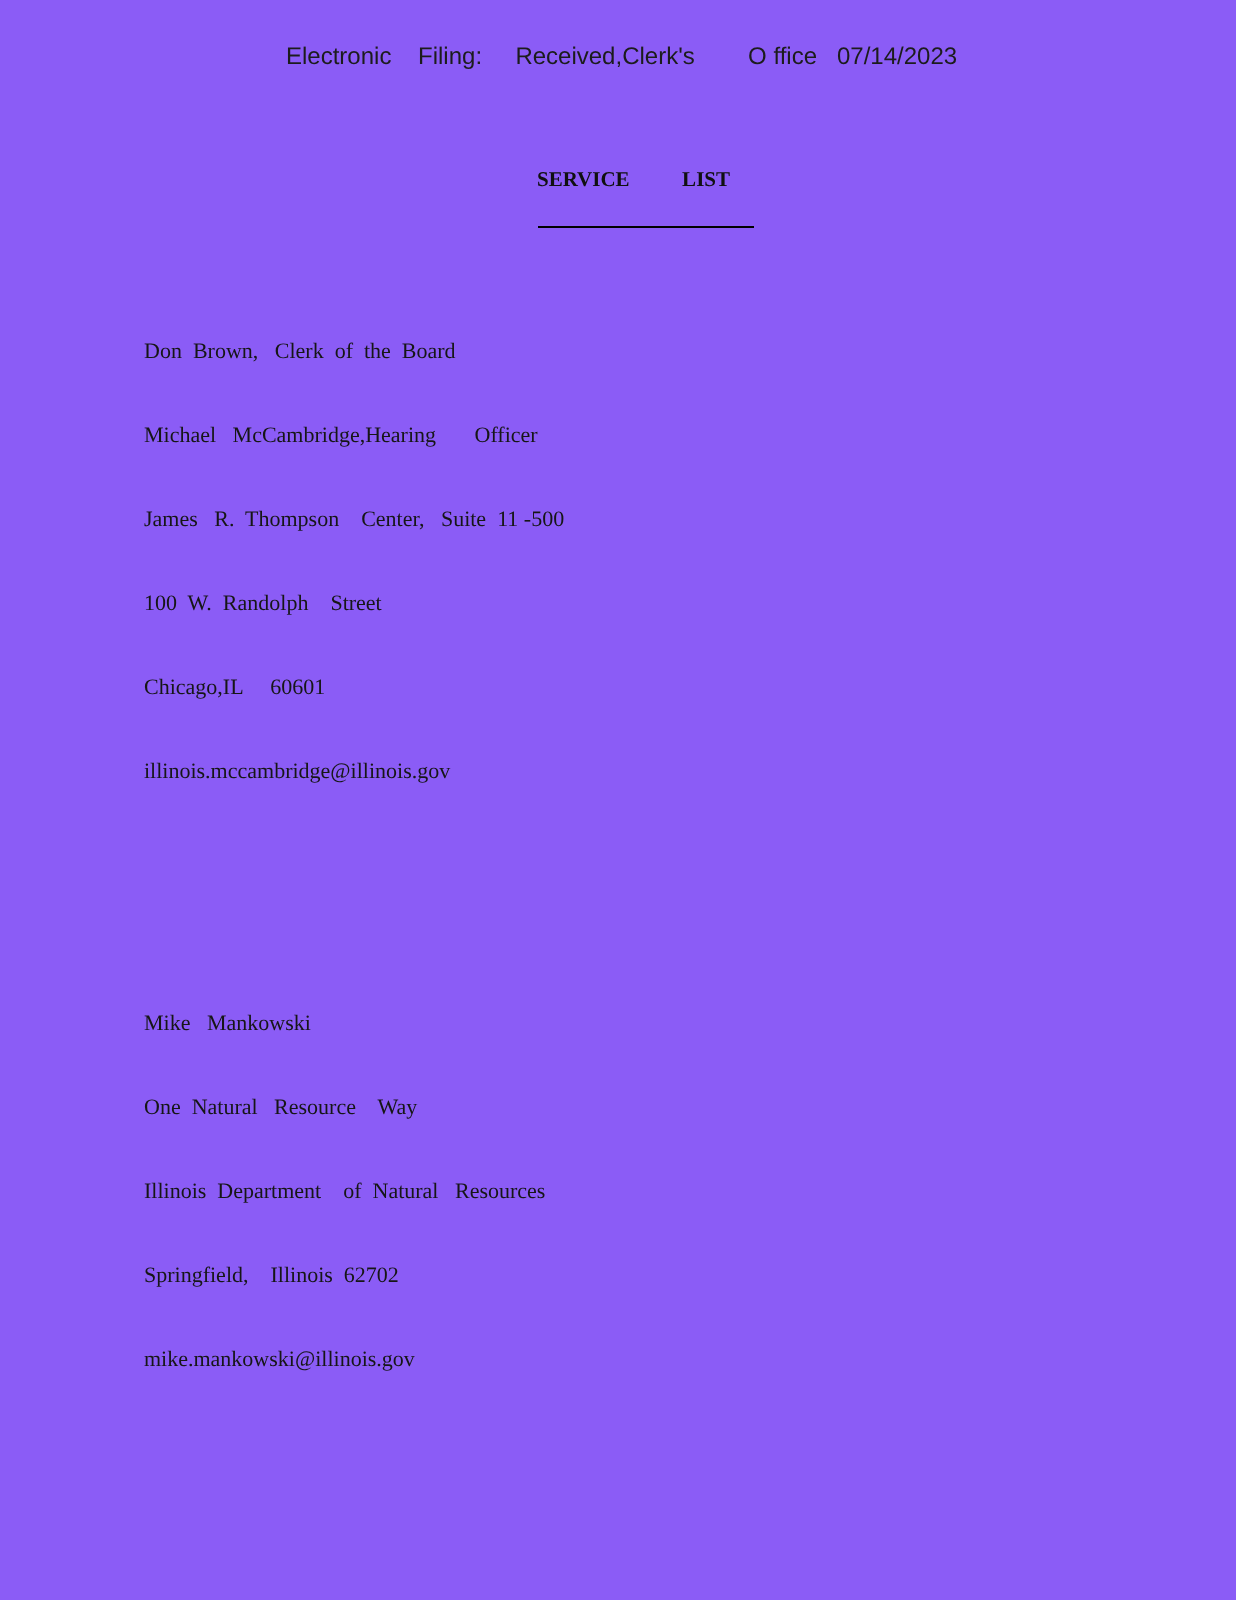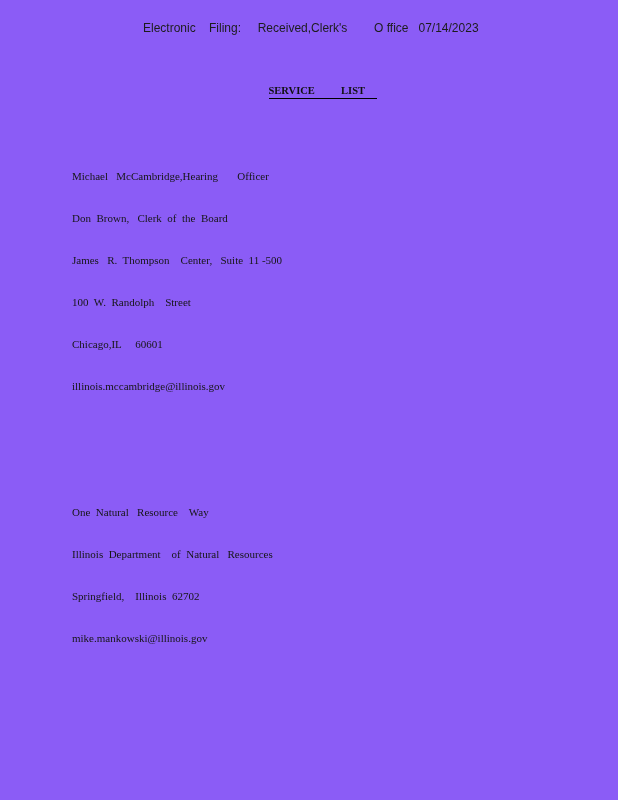--- a/index.html
+++ b/index.html
@@ -33,21 +33,21 @@
     font-weight: bold;
     font-size: 10.5px;
     line-height: 13px;
     white-space: pre;
     color: #101010;
   }
   .doc-title .underlined {
     display: inline-block;
     border-bottom: 1.5px solid #000000;
     padding-right: 12px;
-    padding-bottom: 1px;
+    padding-bottom: 16px;
   }
   .content {
     position: absolute;
     left: 72px;
     top: 99px;
     font-family: "Liberation Serif", "DejaVu Serif", serif;
     font-size: 11px;
     line-height: 14px;
     white-space: pre;
     color: #161616;
@@ -66,29 +66,30 @@
 
   <div class="filing-stamp">Electronic    Filing:     Received,Clerk's        O ffice   07/14/2023</div>
 
   <div class="doc-title">
     <span class="underlined">SERVICE          LIST</span>
   </div>
 
   <div class="content">
 
     <div class="address-block">
+      <div class="address-line">Don  Brown,   Clerk  of  the  Board</div>
       <div class="address-line">Michael   McCambridge,Hearing       Officer</div>
-      <div class="address-line">Don  Brown,   Clerk  of  the  Board</div>
       <div class="address-line">James   R.  Thompson    Center,   Suite  11 -500</div>
       <div class="address-line">100  W.  Randolph    Street</div>
       <div class="address-line">Chicago,IL     60601</div>
       <div class="address-line">illinois.mccambridge@illinois.gov</div>
     </div>
 
     <div class="address-block">
+      <div class="address-line">Mike   Mankowski</div>
       <div class="address-line">One  Natural   Resource    Way</div>
       <div class="address-line">Illinois  Department    of  Natural   Resources</div>
       <div class="address-line">Springfield,    Illinois  62702</div>
       <div class="address-line">mike.mankowski@illinois.gov</div>
     </div>
 
     
 
     
 

